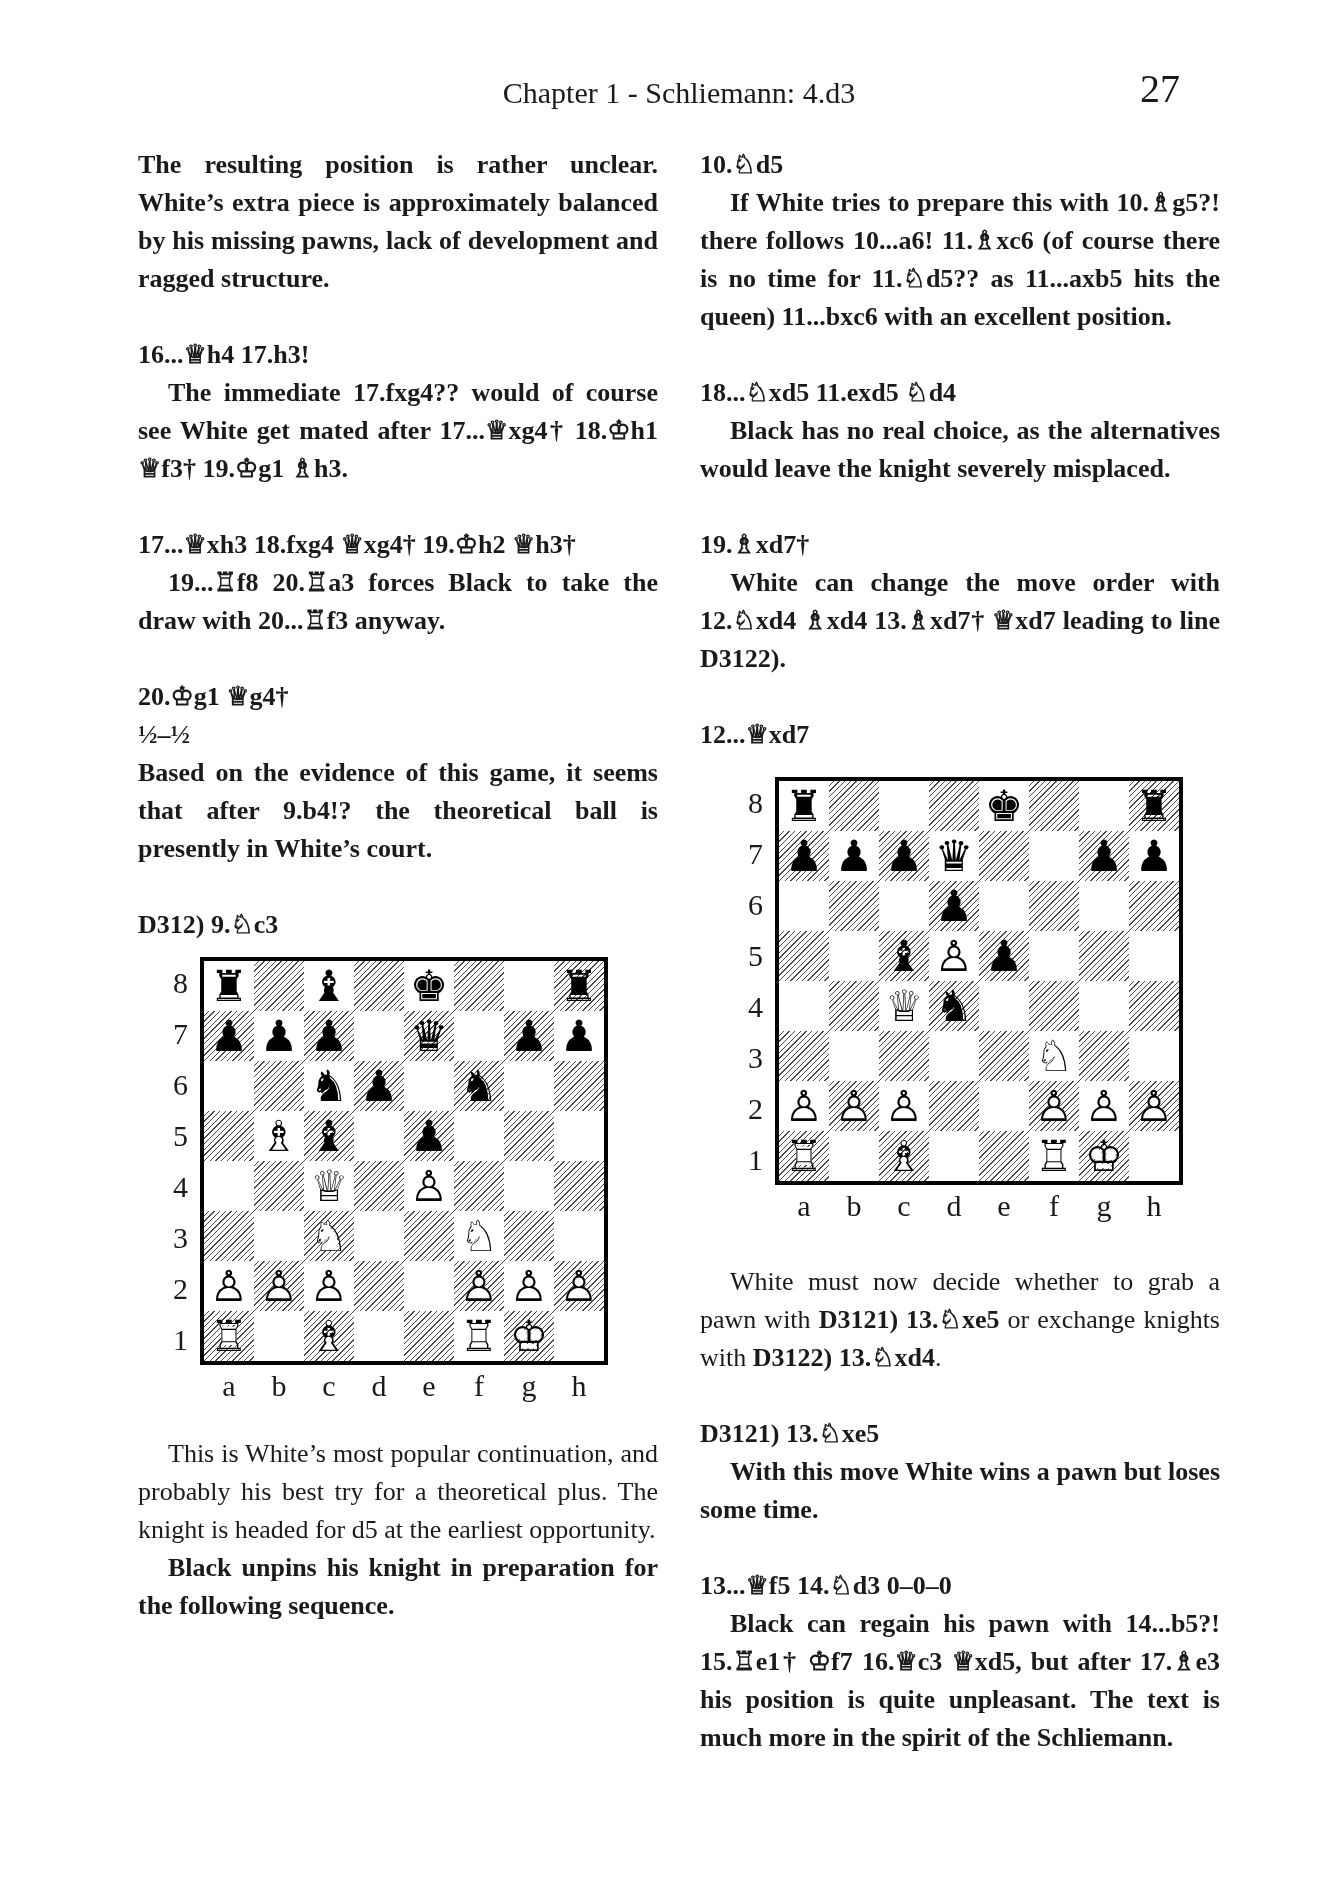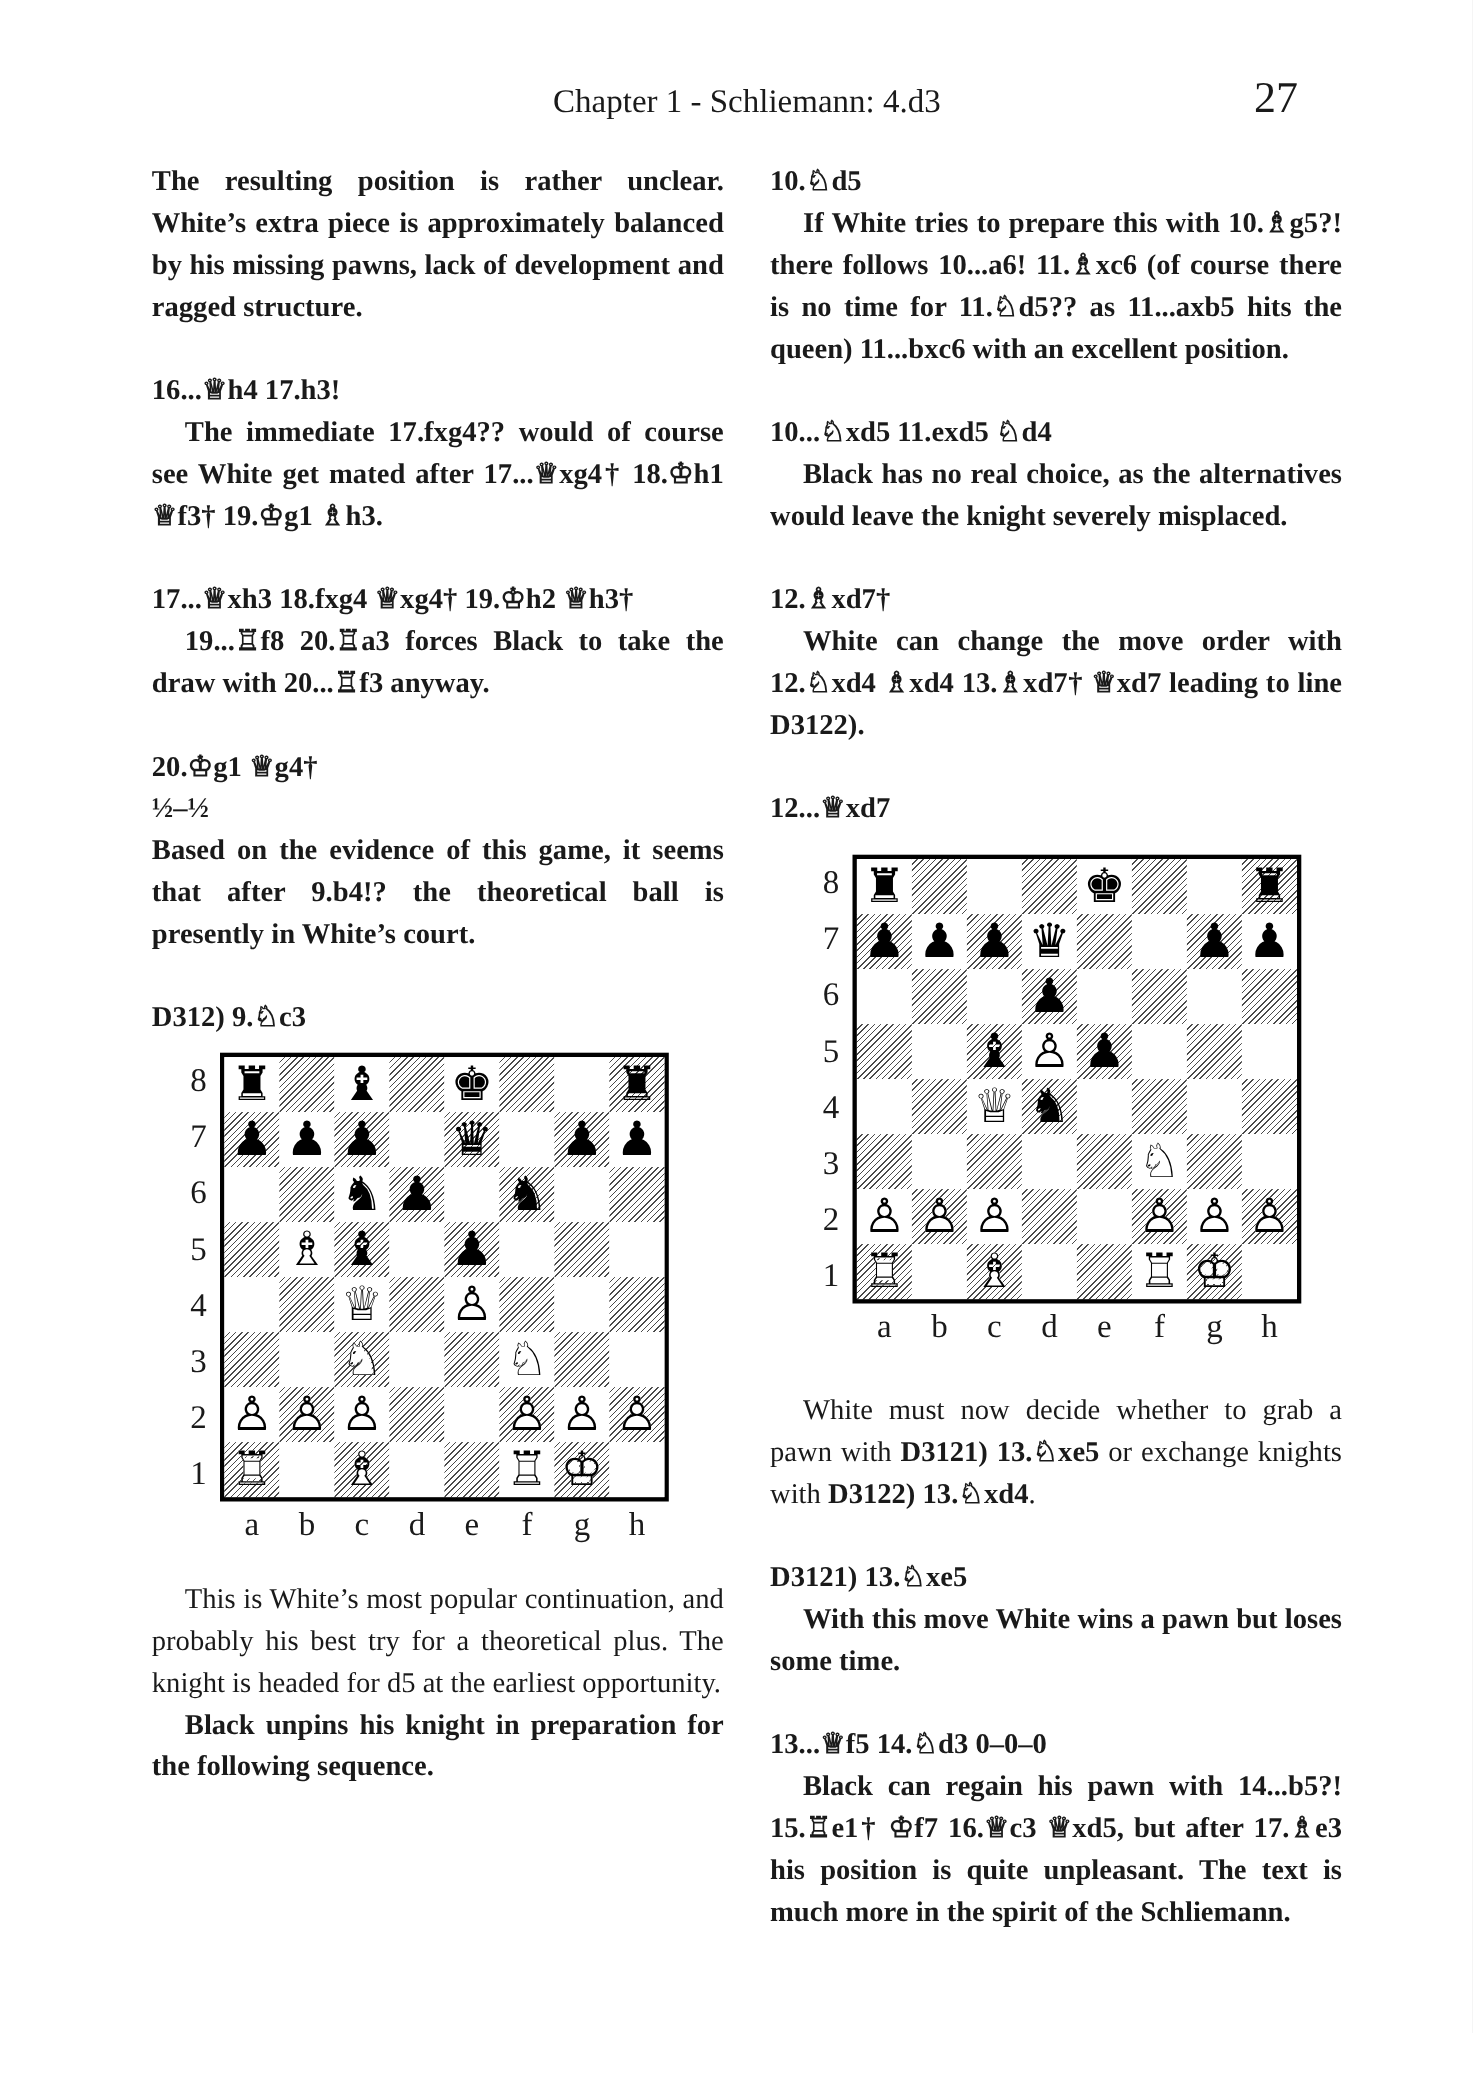--- a/index.html
+++ b/index.html
@@ -247,23 +247,23 @@
           <div class="flabel">g</div>
           <div class="flabel">h</div>
         </div>
       </div>
       <div class="blk p indent after-diagram-left"><span>This is White’s most popular continuation, and probably his best try for a theoretical plus. The knight is headed for d5 at the earliest opportunity.</span></div>
       <div class="blk p indent tight"><span>Black unpins his knight in preparation for the following sequence.</span></div>
     </div>
   <div class="column column-right">
       <div class="blk h first"><b>10.♘d5</b></div>
       <div class="blk p indent tight"><span>If White tries to prepare this with 10.♗g5?! there follows 10...a6! 11.♗xc6 (of course there is no time for 11.♘d5?? as 11...axb5 hits the queen) 11...bxc6 with an excellent position.</span></div>
-      <div class="blk h"><b>10...♘xd5 11.exd5 ♘d4</b></div>
+      <div class="blk h"><b>18...♘xd5 11.exd5 ♘d4</b></div>
       <div class="blk p indent tight"><span>Black has no real choice, as the alternatives would leave the knight severely misplaced.</span></div>
-      <div class="blk h"><b>12.♗xd7†</b></div>
+      <div class="blk h"><b>19.♗xd7†</b></div>
       <div class="blk p indent tight"><span>White can change the move order with 12.♘xd4 ♗xd4 13.♗xd7† ♕xd7 leading to line D3122).</span></div>
       <div class="blk h"><b>12...♕xd7</b></div>
       <div class="diagram diagram-right">
         <div class="ranks">
           <div class="rlabel">8</div>
           <div class="rlabel">7</div>
           <div class="rlabel">6</div>
           <div class="rlabel">5</div>
           <div class="rlabel">4</div>
           <div class="rlabel">3</div>

